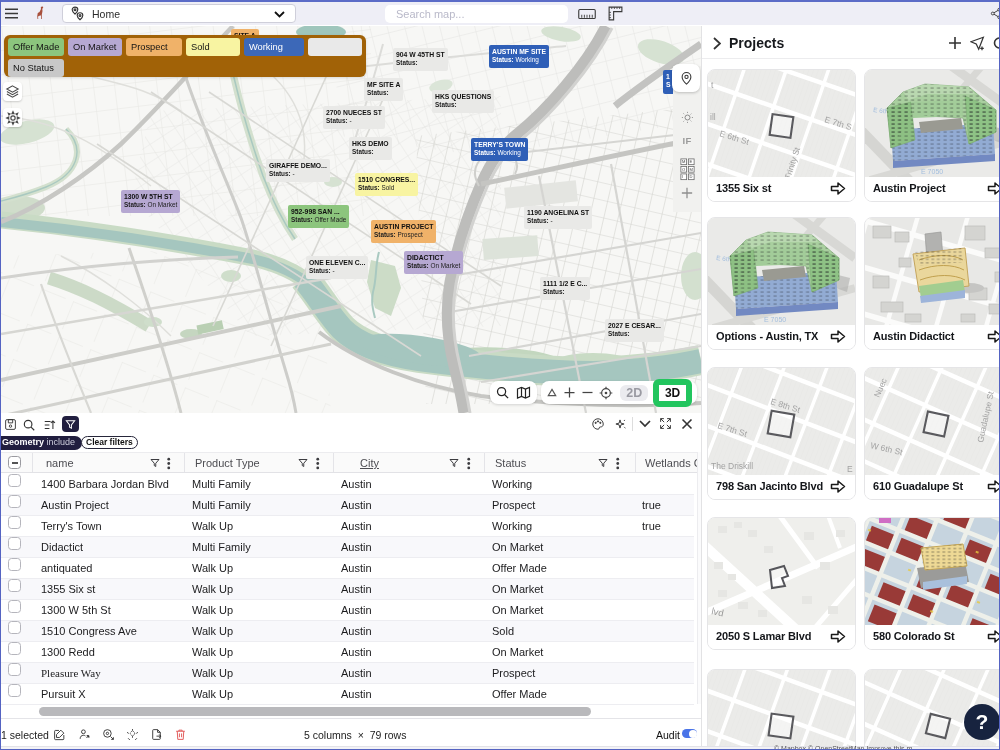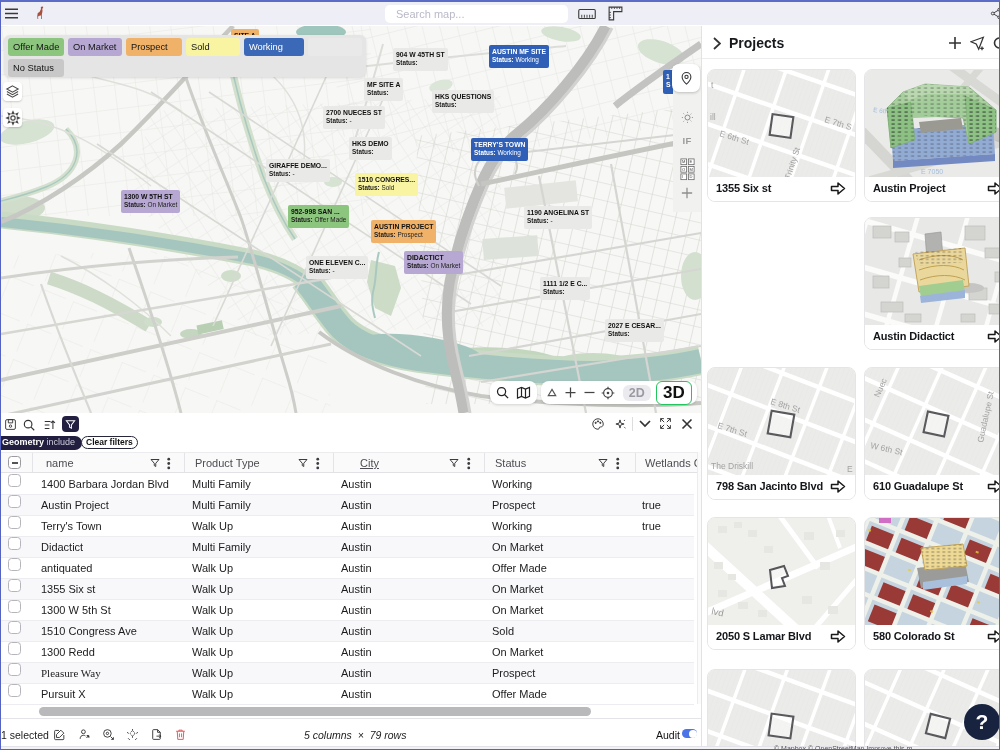--- a/index.html
+++ b/index.html
@@ -25,36 +25,36 @@
 .ml .s b { font-size:6.4px; }
 .ml.gray { background:#e9e9e7; }
 .ml.blue { background:#2f5fb7; }
 .ml.blue .t, .ml.blue .s { color:#fff; }
 .ml.purple { background:#b6a8d2; }
 .ml.green { background:#8cc57d; }
 .ml.orange { background:#f0b269; }
 .ml.yellow { background:#f8f4a2; }
 
 
-#legend { position:absolute; left:3px; top:9px; width:362px; height:41.5px; background:#e5e5e5;
+#legend { position:absolute; left:3px; top:9px; width:362px; height:41.5px; background:#a16207;
   border-radius:6px; box-shadow:0 1px 3px rgba(0,0,0,.12); padding:2.5px 0 0 0px; }
 .chip { display:inline-block; height:18px; line-height:18px; border-radius:3px; font-size:9.3px; white-space:nowrap; overflow:hidden;
   color:#141414; padding:0 5px; margin:0 0 3px 4px; vertical-align:top; }
 
 .mbtn { position:absolute; width:19px; height:19px; background:#fff; border-radius:4px;
   box-shadow:0 1px 2px rgba(0,0,0,.18); display:flex; align-items:center; justify-content:center; }
 #rail { position:absolute; left:672px; top:40px; width:28px; height:146px; background:#f1f1ef; }
 #pinbtn { position:absolute; left:671px; top:38px; width:28px; height:28px; background:#fff; border-radius:7px;
   box-shadow:0 1px 3px rgba(0,0,0,.22); display:flex; align-items:center; justify-content:center; z-index:2; }
 .railic { position:absolute; left:672px; width:28px; text-align:left; display:flex; justify-content:center; }
 #mapctl1 { position:absolute; left:489px; top:355px; width:47px; height:23px; background:#fff; border-radius:8px;
   box-shadow:0 1px 3px rgba(0,0,0,.15); display:flex; align-items:center; justify-content:space-evenly; }
 #mapctl2 { position:absolute; left:540px; top:355px; width:156px; height:23px; background:#fff; border-radius:8px;
   box-shadow:0 1px 3px rgba(0,0,0,.15); display:flex; align-items:center; justify-content:space-evenly; }
-#chip3d { background:#fff; border:1px solid #22c55e; border-radius:6px; font-size:17px; font-weight:bold;
+#chip3d { background:#fff; border:6px solid #22c55e; border-radius:6px; font-size:12px; font-weight:bold;
   color:#111; padding:1px 6px; margin-right:2px; }
 
 
 #tablepanel { position:absolute; left:0; top:411px; width:700px; height:333px; background:#fff; }
 #thead { position:absolute; left:0; top:39px; width:700px; height:21px; background:#fafafa;
   border-bottom:1px solid #e2e2e6; border-top:1px solid #ececef; }
 .hcell { position:absolute; top:0; height:20px; line-height:20px; font-size:11px; color:#4d4d52; white-space:nowrap; }
 #thead { overflow:hidden; }
 .fun { position:absolute; top:4px; }
 .keb { position:absolute; top:4px; }
@@ -343,20 +343,32 @@
 </div>
 </div>
 <div id="topbar">
 <svg style="position:absolute; left:4px; top:6px;" width="13" height="11" viewBox="0 0 13 11" stroke="#3a3a3a" stroke-width="1.4">
       <path d="M0 1.2 H13 M0 5.5 H13 M0 9.8 H13"></path>
     </svg>
 <svg style="position:absolute; left:34px; top:4px;" width="10" height="14" viewBox="0 0 20 28" fill="#a8503c">
       <path d="M13 1 L16 4 L14.5 5 L15 10 L13.5 18 L14 26 L12.5 26 L12 19 L10 19 L6 21 L6.5 26 L5 26 L4.5 20 L5.5 14 L9 12 L12 6 L11.5 3 Z"></path>
       <circle cx="14.8" cy="2.8" r="1.6"></circle>
     </svg>
+<div id="home-select">
+  <svg style="margin-left:7px;" width="15" height="15" viewBox="0 0 24 24" fill="none" stroke="#333" stroke-width="1.8">
+        <path d="M8 13 C8 13 3.5 9 3.5 6 C3.5 3.5 5.5 1.8 8 1.8 C10.5 1.8 12.5 3.5 12.5 6 C12.5 9 8 13 8 13 Z"></path>
+        <circle cx="8" cy="6" r="1.5"></circle>
+        <path d="M16 22 C16 22 11.5 18 11.5 15 C11.5 12.5 13.5 10.8 16 10.8 C18.5 10.8 20.5 12.5 20.5 15 C20.5 18 16 22 16 22 Z"></path>
+        <circle cx="16" cy="15" r="1.5"></circle>
+      </svg>
+  <span class="txt" style="margin-left:7px;">Home</span>
+  <svg style="position:absolute; right:10px; top:6px;" width="11" height="7" viewBox="0 0 11 7" fill="none" stroke="#111" stroke-width="1.8">
+        <path d="M1 1 L5.5 5.5 L10 1"></path>
+      </svg>
+</div>
 <div id="searchbox">Search map...</div>
 <svg style="position:absolute; left:577px; top:6px;" width="18" height="12" viewBox="0 0 24 16" fill="none" stroke="#3a3a3a" stroke-width="1.5">
       <rect x="1" y="2" width="22" height="12" rx="1.5"></rect>
       <path d="M5 9 V13 M8.5 9 V13 M12 9 V13 M15.5 9 V13 M19 9 V13" stroke-width="1.2"></path>
     </svg>
 <svg style="position:absolute; left:607px; top:4px;" width="15" height="15" viewBox="0 0 20 20" fill="none" stroke="#3a3a3a" stroke-width="1.5">
       <path d="M1.5 1.5 H18.5 V7.5 H7.5 V18.5 H1.5 Z"></path>
       <path d="M5 1.5 V4 M8.5 1.5 V4 M12 1.5 V4 M15.5 1.5 V4 M1.5 8.5 H4 M1.5 12 H4 M1.5 15.5 H4" stroke-width="1.1"></path>
     </svg>
 <svg style="position:absolute; left:988px; top:5px;" width="14" height="13" viewBox="0 0 24 24" fill="none" stroke="#3a3a3a" stroke-width="1.7">
@@ -559,21 +571,21 @@
       <path d="M4 19 L7 22 M20 19 L17 22"></path>
     </svg>
 <svg style="position:absolute; left:149px; top:9px;" width="13" height="13" viewBox="0 0 24 24" fill="none" stroke="#333" stroke-width="1.7">
       <path d="M14 3 H6.5 A1.5 1.5 0 0 0 5 4.5 V19.5 A1.5 1.5 0 0 0 6.5 21 H17.5 A1.5 1.5 0 0 0 19 19.5 V8 Z"></path>
       <path d="M14 3 V8 H19"></path>
       <path d="M12 15 H20 M20 15 L17 12 M20 15 L17 18"></path>
     </svg>
 <svg style="position:absolute; left:173px; top:9px;" width="13" height="13" viewBox="0 0 24 24" fill="none" stroke="#e05252" stroke-width="1.7">
       <path d="M4 6 H20 M9 6 V4 H15 V6 M6 6 L7 21 H17 L18 6 M10 10 V17 M14 10 V17"></path>
     </svg>
-<span style="position:absolute; left:303px; top:9.5px; font-size:10.5px; color:#222;font-style:italic;">5 columns&nbsp;&nbsp;×&nbsp;&nbsp;79 rows</span>
+<span style="position:absolute; left:303px; top:9.5px; font-size:10.5px; color:#222;">5 columns&nbsp;&nbsp;×&nbsp;&nbsp;79 rows</span>
 <span style="position:absolute; left:655px; top:9.5px; font-size:10.5px; color:#111;">Audit</span>
 <div style="position:absolute; left:681px; top:10px; width:15px; height:9px; background:#4a74e8; border-radius:5px;">
       <div style="position:absolute; right:0.5px; top:0.5px; width:8px; height:8px; background:#fff; border-radius:50%;"></div>
     </div>
 </div>
 <div id="bottomstrip"></div>
 <div id="helpbtn">?</div>
 <div id="attrib">© Mapbox © OpenStreetMap Improve this m</div>
 <svg width="0" height="0" style="position:absolute;">
 <defs>
@@ -661,20 +673,32 @@
           <use href="#bldg"></use>
   </svg></div>
   <div class="cap">
         <span class="t">Austin Project</span>
         <svg class="arr" width="16" height="15" viewBox="0 0 16 15" fill="#fff" stroke="#1a1a1a" stroke-width="1.5" stroke-linejoin="round">
           <path d="M1.5 5.5 H8 V2 L14.5 7.5 L8 13 V9.5 H1.5 Z"></path>
         </svg>
       </div>
 </div>
 
+<div class="card" style="left:5px; top:191px;">
+  <div class="thumb"><svg width="147" height="110" viewBox="0 0 147 110">
+    <rect width="147" height="110" fill="#eaeae8"></rect>
+          <use href="#bldg"></use>
+  </svg></div>
+  <div class="cap">
+        <span class="t">Options - Austin, TX</span>
+        <svg class="arr" width="16" height="15" viewBox="0 0 16 15" fill="#fff" stroke="#1a1a1a" stroke-width="1.5" stroke-linejoin="round">
+          <path d="M1.5 5.5 H8 V2 L14.5 7.5 L8 13 V9.5 H1.5 Z"></path>
+        </svg>
+      </div>
+</div>
 <div class="card" style="left:162px; top:191px;">
   <div class="thumb"><svg width="147" height="110" viewBox="0 0 147 110">
     <rect width="147" height="110" fill="#e8e8e6"></rect>
     <g transform="rotate(16 73 55)">
       <g stroke="#fbfbfa" stroke-width="5.5" fill="none">
               <path d="M-80 -20 H240 M-80 25 H240 M-80 70 H240 M-80 115 H240"></path>
             </g>
       <g stroke="#fbfbfa" stroke-width="4.5" fill="none">
               <path d="M-10 -80 V240 M38 -80 V240 M86 -80 V240 M134 -80 V240"></path>
             </g>

